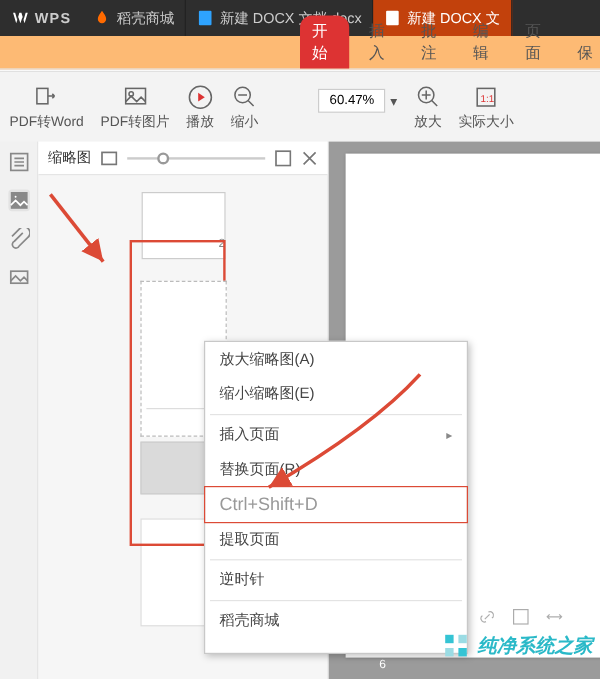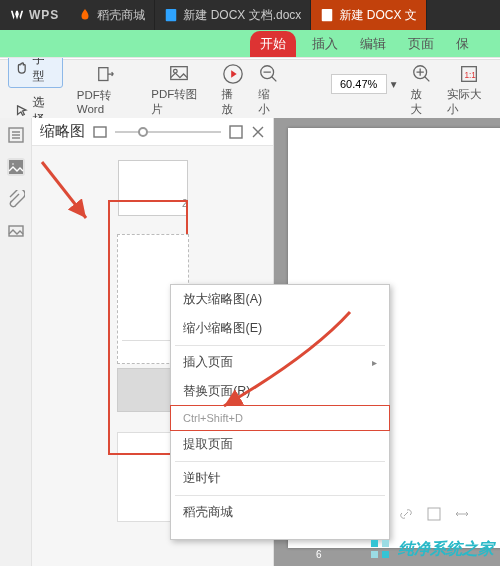--- a/index.html
+++ b/index.html
@@ -17,21 +17,21 @@
 
   
   .menubar { background:#fff; height:30px; display:flex; align-items:center; border-bottom:1px solid #e0e0e0; padding:0 10px; gap:6px;}
   .menubar .ham{width:14px;height:10px;}
   .menubar .filelbl{font-size:13px;}
   .menubar .care{font-size:10px;color:#888;}
   .menubar .ico{width:16px;height:16px;stroke:#555;fill:none;stroke-width:1.4;}
   .menubar .btngrp{display:flex;gap:12px;align-items:center;margin-left:6px;}
 
   
-  .ribtabs { background:#86efac; height:28px; display:flex; align-items:flex-end; padding-left:250px; gap:10px; font-size:13px; border-bottom:1px solid #e5e5e5; position:absolute; top:30px; left:0; right:0;}
+  .ribtabs { background:#fdba74; height:28px; display:flex; align-items:flex-end; padding-left:250px; gap:10px; font-size:13px; border-bottom:1px solid #e5e5e5; position:absolute; top:30px; left:0; right:0;}
   .ribtabs span{padding:4px 6px; color:#555;}
   .ribtabs span.active{background:#d33; color:#fff; border-radius:10px 10px 0 0; padding:4px 10px;}
 
   
   .ribbon { background:#f3f3f3; height:60px; display:flex; align-items:center; padding:4px 8px; border-bottom:1px solid #ddd; gap:14px;}
   .ribgroup{display:flex;flex-direction:column;align-items:center;font-size:11.5px;color:#555;}
   .ribgroup .top{display:flex;align-items:flex-end;gap:4px;margin-bottom:2px;}
   .ribgroup svg{width:22px;height:22px;stroke:#666;fill:none;stroke-width:1.4;}
   .modes{display:flex;flex-direction:column;gap:3px;}
   .mode{display:flex;align-items:center;gap:4px;border:1px solid transparent;padding:2px 6px;border-radius:3px;}
@@ -41,21 +41,21 @@
   .zoombox input{width:56px;height:20px;border:1px solid #ccc;font-size:11px;text-align:center;}
 
   
   .main{position:absolute;top:118px;left:0;right:0;bottom:0;display:flex;}
   .sidestrip{width:32px;background:#f1f1f1;border-right:1px solid #e2e2e2;display:flex;flex-direction:column;align-items:center;padding-top:8px;gap:14px;}
   .sidestrip .sic{width:18px;height:18px;stroke:#888;fill:none;stroke-width:1.4;}
   .sidestrip .sic.active{background:#e3e3e3;border-radius:3px;}
 
   .thumbpanel{width:242px;background:#f6f6f6;border-right:1px solid #e0e0e0;position:relative;}
   .thumbhdr{height:28px;display:flex;align-items:center;padding:0 8px;border-bottom:1px solid #e5e5e5;gap:8px;background:#fff;}
-  .thumbhdr .ttl{font-size:15px;}
+  .thumbhdr .ttl{font-size:12px;}
   .thumbhdr svg{width:14px;height:14px;stroke:#777;fill:none;stroke-width:1.4;}
   .thumbhdr .close{margin-left:auto;}
   .slider{flex:1;display:flex;align-items:center;gap:4px;}
   .slider .track{height:2px;background:#ccc;flex:1;position:relative;}
   .slider .knob{width:10px;height:10px;border:2px solid #999;border-radius:50%;background:#fff;position:absolute;left:22%;top:-4px;}
 
   .thumbs{position:relative;padding:10px 0 0 0;}
   .thumb{width:70px;height:56px;background:#fff;border:1px solid #ccc;margin:4px auto;}
   .redbox{position:absolute;left:76px;top:54px;width:80px;height:255px;border:2px solid #dc4a36;}
   .pnum{position:absolute;font-size:10px;color:#888;}
@@ -66,28 +66,28 @@
 
   .docarea{flex:1;background:#9b9b9b;position:relative;}
   .page{position:absolute;left:14px;top:10px;width:250px;height:420px;background:#fff;box-shadow:0 0 3px rgba(0,0,0,.3);}
 
   
   .ctxmenu{position:absolute;left:170px;top:284px;width:220px;background:#fff;border:1px solid #c8c8c8;box-shadow:2px 2px 6px rgba(0,0,0,.25);font-size:12.5px;z-index:10;}
   .ctxmenu .mi{padding:6px 12px;display:flex;align-items:center;justify-content:space-between;color:#444;}
   .ctxmenu .mi.hl{border:1px solid #dc4a36;margin:-1px;}
   .ctxmenu .sep{height:1px;background:#e3e3e3;margin:2px 4px;}
   .ctxmenu .sub{font-size:10px;color:#888;}
-  .ctxmenu .sc{color:#999;font-size:11px;}
+  .ctxmenu .sc{color:#999;font-size:15px;}
 
   
   .arrow1{position:absolute;left:38px;top:158px;z-index:9;}
   .arrow2{position:absolute;left:210px;top:306px;z-index:11;}
 
   
-  .wm{position:absolute;right:6px;bottom:5px;display:flex;align-items:center;gap:6px;font-size:16px;color:#2ab9c8;font-style:italic;font-weight:bold;z-index:20;}
+  .wm{position:absolute;right:6px;bottom:16px;display:flex;align-items:center;gap:6px;font-size:16px;color:#2ab9c8;font-style:italic;font-weight:bold;z-index:20;}
   .wm svg{width:24px;height:24px;}
 
   .statusicons{position:absolute;right:30px;bottom:44px;display:flex;gap:12px;opacity:.4;}
   .statusicons svg{width:16px;height:16px;stroke:#333;fill:none;}
 </style>
 </head>
 <body>
 
 <div class="tabbar">
   <div class="app">
@@ -112,20 +112,21 @@
     <svg viewBox="0 0 16 16" fill="#fff">
         <rect x="2" y="1" width="12" height="14" rx="1"></rect>
       </svg>
     <span>新建 DOCX 文</span>
   </div>
 </div>
 
 <div class="ribtabs">
   <span class="active">开始</span>
   <span>插入</span>
+  <span>批注</span>
   <span>编辑</span>
   <span>页面</span>
   <span>保</span>
 </div>
 
 <div class="menubar">
   <svg class="ham" viewBox="0 0 14 10">
       <path stroke="#555" stroke-width="1.5" d="M0 1h14M0 5h14M0 9h14"></path>
     </svg>
   <span class="filelbl">文件</span>
@@ -148,34 +149,20 @@
         <path d="M10 3l4 4-4 4M14 7H6a4 4 0 00-4 4"></path>
       </svg>
     <svg class="ico" viewBox="0 0 16 16">
         <rect x="3" y="3" width="10" height="11"></rect>
         <rect x="5" y="1" width="6" height="3"></rect>
       </svg>
   </div>
 </div>
 
 <div class="ribbon">
-  <div class="modes">
-    <div class="mode active">
-      <svg viewBox="0 0 16 16">
-          <path d="M4 8V5a1 1 0 112 0V4a1 1 0 112 0V3a1 1 0 112 0v2a1 1 0 112 0v5c0 3-2 4-4 4s-4-1-4-4z"></path>
-        </svg>
-      <span>手型</span>
-    </div>
-    <div class="mode">
-      <svg viewBox="0 0 16 16">
-          <path d="M3 2l10 5-4 1 2 4-2 1-2-4-4 3z"></path>
-        </svg>
-      <span>选择</span>
-    </div>
-  </div>
 
   <div class="ribgroup">
     <div class="top">
         <svg viewBox="0 0 24 24">
           <rect x="3" y="4" width="10" height="14"></rect>
           <path d="M13 11h6m0 0l-2-2m2 2l-2 2"></path>
         </svg>
       </div>
     <span>PDF转Word</span>
   </div>

